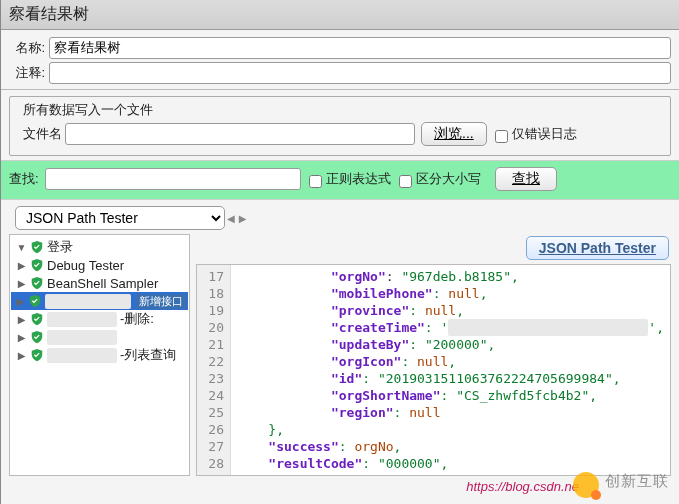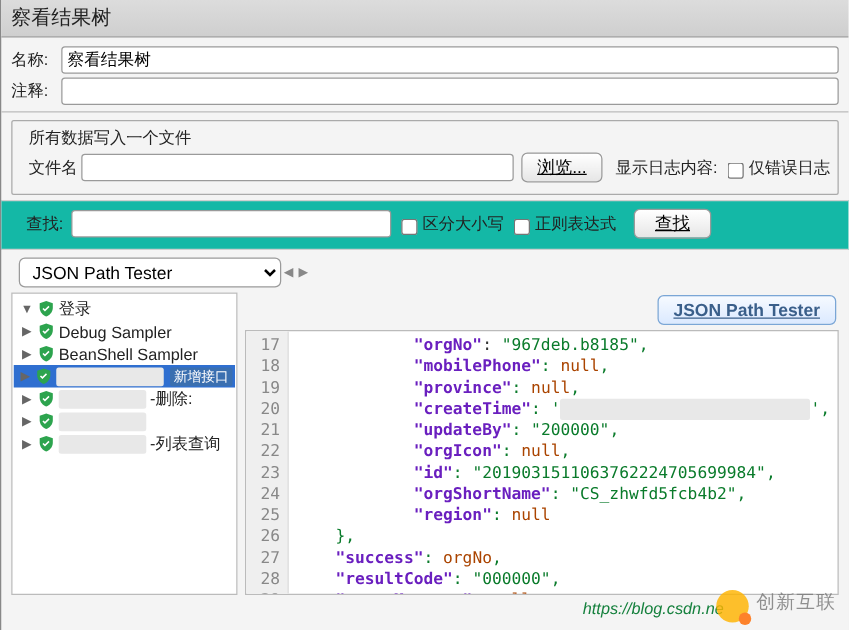--- a/index.html
+++ b/index.html
@@ -1,29 +1,29 @@
 <!DOCTYPE html>
 <html><head>
 <meta charset="utf-8">
 <style>
   * { box-sizing: border-box; }
   html, body { margin:0; padding:0; font-family: "Microsoft YaHei","PingFang SC",Arial,sans-serif; font-size:13px; color:#222; background:#f2f2f2; }
   .window { width:679px; height:504px; position:relative; background:#f4f4f4; overflow:hidden; border-left:1px solid #888; }
   .titlebar { background:linear-gradient(#dcdcdc,#cfcfcf); border-bottom:1px solid #9a9a9a; padding:4px 8px; font-size:16px; font-weight:500; }
   .section { padding:4px 8px 2px 8px; border-bottom:1px solid #bbb; }
   .row { display:flex; align-items:center; margin:3px 0; }
-  .lbl { width:36px; text-align:left; margin-right:4px; color:#222; }
+  .lbl { width:36px; text-align:right; margin-right:4px; color:#222; }
   .field { flex:1; border:1px solid #9a9a9a; background:#fff; height:22px; padding:2px 4px; border-radius:3px; }
   .panel { border:1px solid #aaa; margin:6px 8px 4px 8px; padding:4px 6px 6px 13px; background:#f4f4f4; border-radius:2px; }
   .small-gap { width:6px; }
   .btn-mac { height:24px; padding:2px 12px; border:1px solid #9a9a9a; border-radius:5px; background:linear-gradient(#fff,#e6e6e6); font-size:14px; cursor:pointer;text-decoration:underline; }
   .btn-mac.hl { background:linear-gradient(#f6faff,#dbe9ff); border-color:#7aa6d6; font-weight:600; color:#3a5f8a; }
   .chk { display:flex; align-items:flex-end; margin-left:8px; gap:4px; }
   .chk input { margin:0; }
-  .searchbar { display:flex; align-items:center; padding:6px 8px 8px 20px; background:#14b8a6; border-top:1px solid #cfcfcf; border-bottom:1px solid #cfcfcf; }
+  .searchbar { display:flex; align-items:center; padding:6px 8px 8px 8px; background:#86efac; border-top:1px solid #cfcfcf; border-bottom:1px solid #cfcfcf; }
   .sel-tester { display:flex; align-items:center; padding:6px 4px 2px 14px; }
   select.combo { -webkit-appearance:menulist; appearance:menulist; border:1px solid #9a9a9a; border-radius:5px; background:#fff; height:24px; padding:2px 6px; font-size:14px; width:210px; }
   .split-tri { color:#888; font-size:10px; margin:0 2px; }
   .mid { display:flex; height:248px; }
   .tree-pane { width:240px; background:#fff; border:1px solid #bbb; margin:2px 2px 4px 8px; overflow:hidden; }
   .code-wrap { flex:1; margin:2px 8px 4px 4px; display:flex; flex-direction:column; }
   .code-head { display:flex; justify-content:flex-end; padding:2px 2px 4px 2px; }
   .code-area { flex:1; display:flex; background:#fff; border:1px solid #bbb; font-family:Menlo,Consolas,monospace; font-size:13px; overflow:hidden; }
   .gutter { width:34px; background:#efefef; color:#888; text-align:right; padding:3px 6px 3px 0; border-right:1px solid #ddd; line-height:17px; }
   .code { flex:1; padding:3px 6px; white-space:pre; line-height:17px; color:#333; }
@@ -36,21 +36,21 @@
   .node.sel { background:#2f6fd0; color:#fff; }
   .ind { display:inline-block; }
   .tw { width:11px; text-align:center; color:#666; cursor:pointer; font-size:10px; }
   .shield { width:14px; height:14px; display:inline-block; }
   .shield svg { width:14px; height:14px; display:block; }
   .badge { background:#3a6fb0; color:#fff; font-size:11px; padding:0 3px; border-radius:2px; margin-left:2px; }
   .watermark { position:absolute; right:10px; bottom:6px; display:flex; align-items:flex-start; opacity:0.82; }
   .wm-logo { width:26px; height:26px; border-radius:50%; background:#ffb400; position:relative; }
   .wm-logo::after{ content:""; position:absolute; right:-2px; bottom:-2px; width:10px; height:10px; background:#ff6a00; border-radius:50%; }
   .wm-text { margin-left:6px; color:#7a7a7a; font-size:15px; letter-spacing:1px; }
-  .ghosturl { position:absolute; right:100px; bottom:10px; color:#15803d; font-size:13px; font-style:italic; pointer-events:none;}
+  .ghosturl { position:absolute; right:100px; bottom:10px; color:#be185d; font-size:13px; font-style:italic; pointer-events:none;}
   .spacer4 { width:4px; }
 </style>
 </head>
 <body>
 
 <div class="window">
 
   <div class="titlebar">察看结果树</div>
 
   <div class="section">
@@ -64,38 +64,37 @@
     </div>
   </div>
 
   <div class="panel">
     <div style="margin-bottom:3px;">所有数据写入一个文件</div>
     <div class="row">
       <div style="width:42px;">文件名</div>
       <input class="field" style="max-width: 350px;" type="text" value="">
       <div class="small-gap"></div>
       <button class="btn-mac">浏览...</button>
-      <div style="margin-left:10px;">显示日志内容:</div>
       <label class="chk">
         <input type="checkbox" style="">
         <span>仅错误日志</span>
       </label>
     </div>
   </div>
 
   <div class="searchbar">
     <div style="width:36px;">查找:</div>
     <input class="field" style="max-width: 256px;" type="text" value="">
     <label class="chk">
       <input type="checkbox" style="">
-      <span>区分大小写</span>
+      <span>正则表达式</span>
     </label>
     <label class="chk">
       <input type="checkbox" style="">
-      <span>正则表达式</span>
+      <span>区分大小写</span>
     </label>
     <div style="flex:0 0 14px;"></div>
     <button class="btn-mac" style="width:62px;">查找</button>
     <div class="spacer4"></div>
   </div>
 
   <div class="sel-tester">
     <select class="combo" id="tester-select"><option>JSON Path Tester</option></select>
     <span class="split-tri">◀</span>
     <span class="split-tri">▶</span>
@@ -117,21 +116,21 @@
           </div>
           <div class="node">
             <span class="ind" style="width:0px"></span>
             <span class="tw">▶</span>
             <span class="shield">
               <svg viewBox="0 0 16 16">
                 <path fill="#2da44e" d="M8 1l6 2v4c0 4-3 7-6 8-3-1-6-4-6-8V3l6-2z"></path>
                 <path fill="#fff" d="M6.8 10.5L4.5 8.2l1-1 1.3 1.3 3.2-3.2 1 1z"></path>
               </svg>
             </span>
-            <span>Debug Sampler</span>
+            <span>Debug Tester</span>
           </div>
           <div class="node">
             <span class="ind" style="width:0px"></span>
             <span class="tw">▶</span>
             <span class="shield">
               <svg viewBox="0 0 16 16">
                 <path fill="#2da44e" d="M8 1l6 2v4c0 4-3 7-6 8-3-1-6-4-6-8V3l6-2z"></path>
                 <path fill="#fff" d="M6.8 10.5L4.5 8.2l1-1 1.3 1.3 3.2-3.2 1 1z"></path>
               </svg>
             </span>

